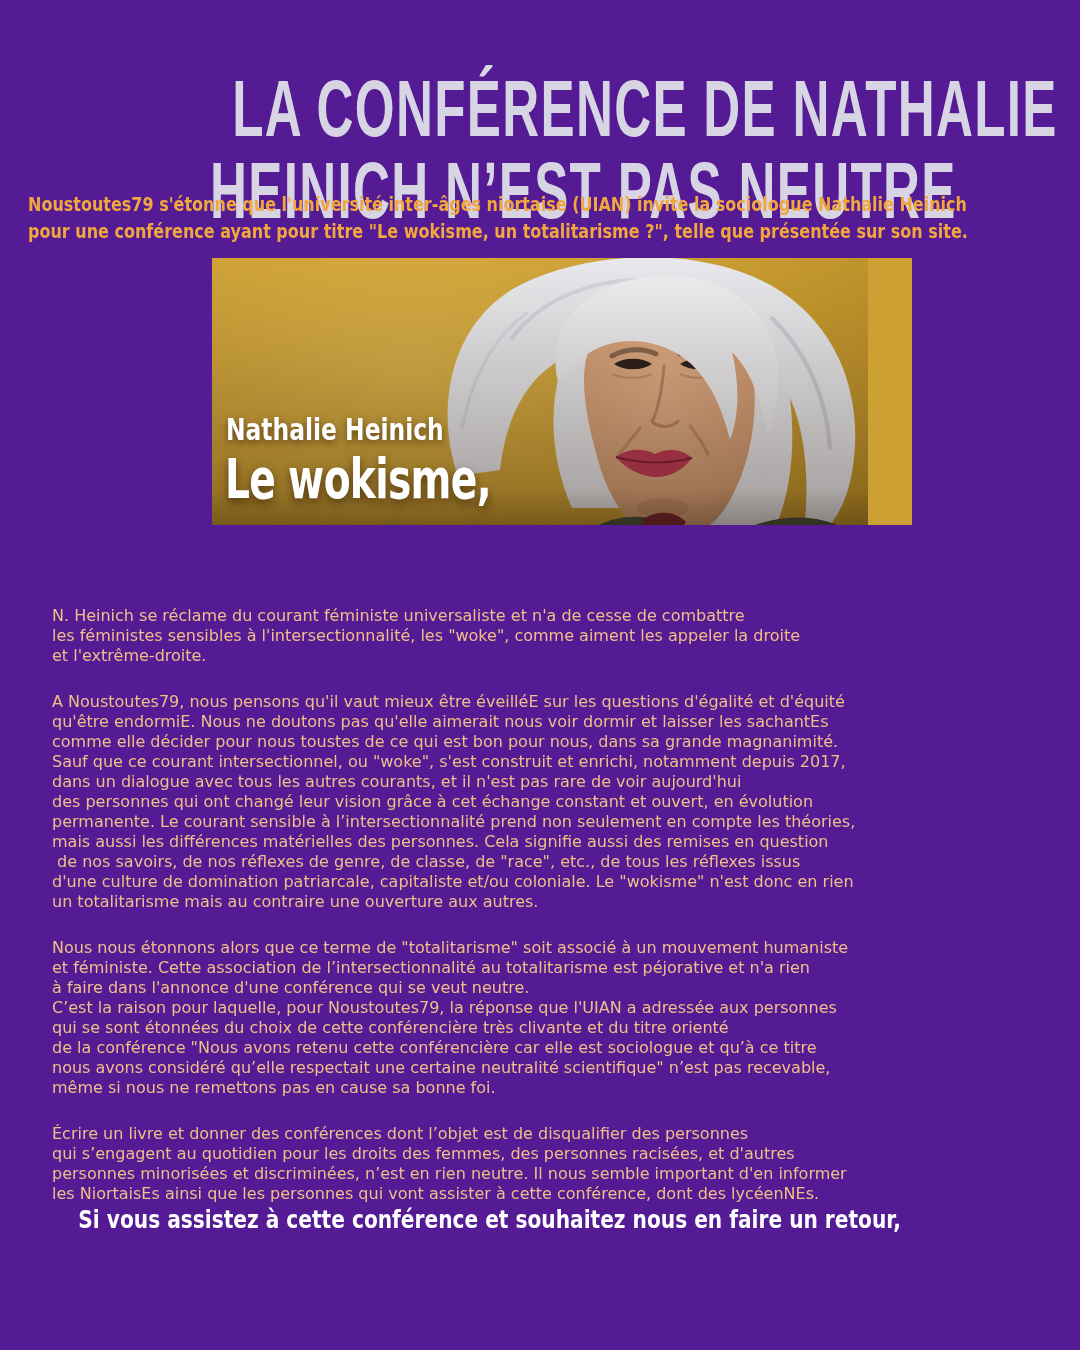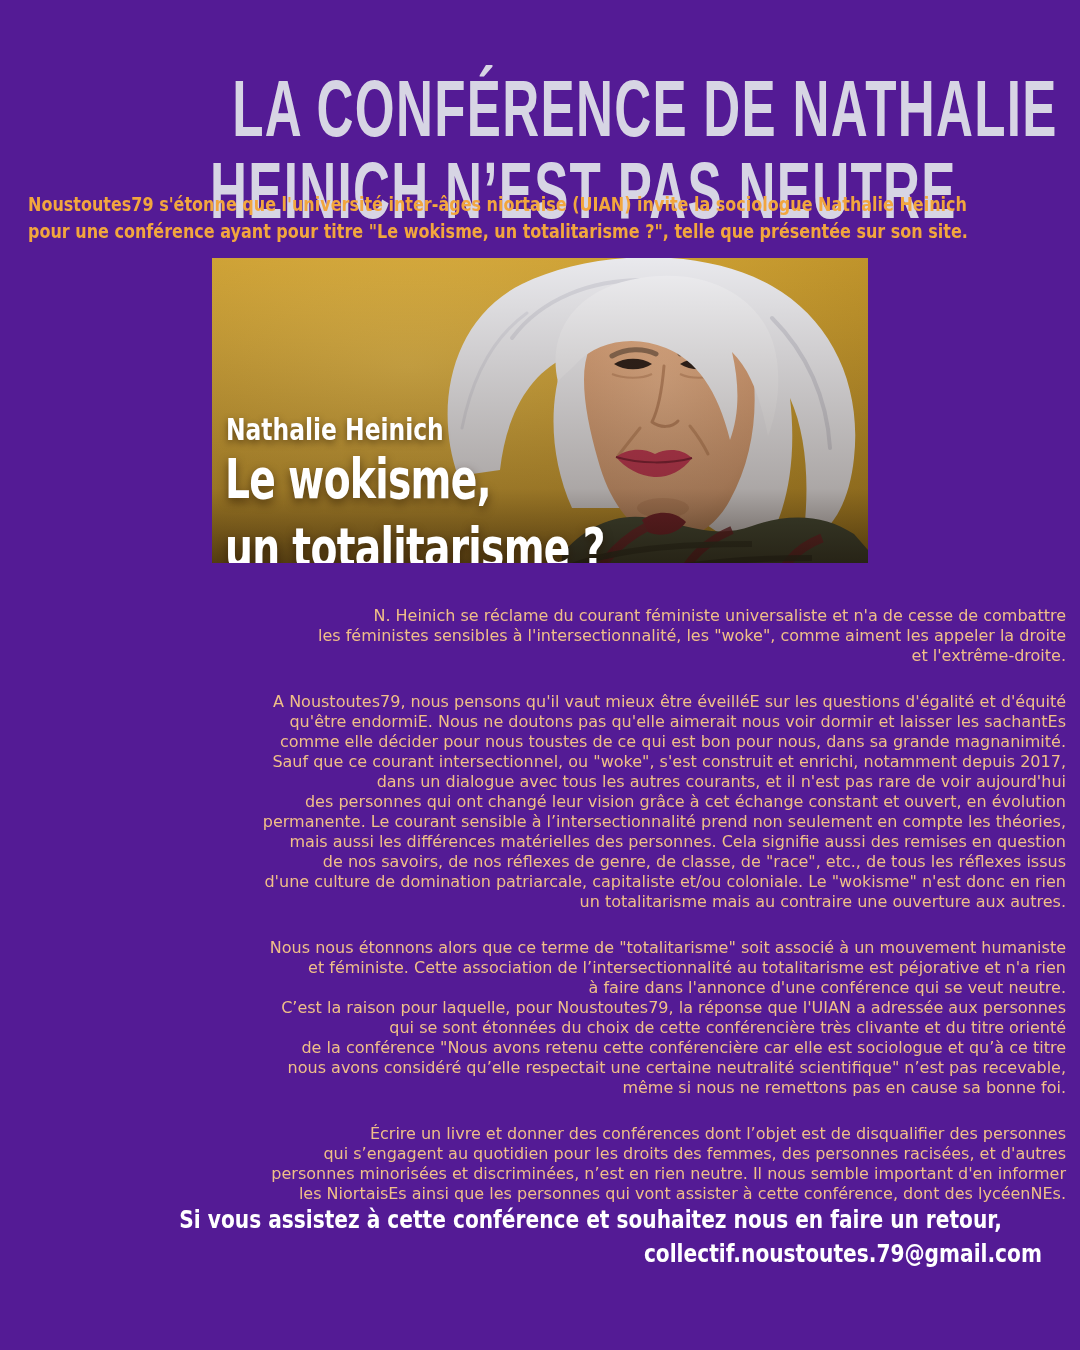--- a/index.html
+++ b/index.html
@@ -19,47 +19,47 @@
   
   .intro{
     position:absolute;top:191px;left:28px;width:1320px;
     font-weight:700;font-size:20px;line-height:27px;
     color:var(--intro,#F2A63E);
     transform:scaleX(.80);transform-origin:0 0;
   }
   .intro .iline{white-space:nowrap;}
   
   .photo{
-    position:absolute;left:212px;top:258px;width:656px;height:305px;overflow:hidden;
+    position:absolute;left:212px;top:258px;width:656px;height:267px;overflow:hidden;
     background:var(--photo-gold,#CDA033);
+    padding-left:44px;
   }
   .photo svg{position:absolute;left:0;top:0;}
   .photo-name{
     position:absolute;left:14px;top:154px;
     font-weight:700;font-size:30px;line-height:36px;color:var(--photo-text,#FFFFFF);
     transform:scaleX(.78);transform-origin:0 0;white-space:nowrap;
     text-shadow:0 3px 8px rgba(40,22,0,.55);
   }
   .photo-title{
     position:absolute;left:13px;top:186px;
     font-weight:700;font-size:56px;line-height:69px;color:var(--photo-text,#FFFFFF);
     text-shadow:0 4px 12px rgba(40,22,0,.6);
   }
   .photo-title .pline{display:block;transform:scaleX(.70);transform-origin:0 0;white-space:nowrap;letter-spacing:-1px;}
   
   .body-text{
     position:absolute;left:52px;top:606px;width:1014px;
     font-size:16px;line-height:20px;
     color:var(--body,#F0BF88);
-    text-align:right;
   }
   .body-text p{margin:0 0 26px 0;white-space:pre-wrap;}
   
   .contact{
-    position:absolute;top:1204px;left:0;width:100%;text-align:right;
+    position:absolute;top:1204px;left:0;width:100%;text-align:left;
     font-weight:700;font-size:24px;line-height:33.5px;
     color:var(--footer,#FFFFFF);
   }
   .contact .cline{display:inline-block;transform:scaleX(.84);transform-origin:50% 50%;white-space:nowrap;}
 </style>
 </head>
 <body>
 
 <div class="poster">
 
@@ -168,16 +168,15 @@
 nous avons considéré qu’elle respectait une certaine neutralité scientifique" n’est pas recevable,
 même si nous ne remettons pas en cause sa bonne foi.</p>
     <p>Écrire un livre et donner des conférences dont l’objet est de disqualifier des personnes
 qui s’engagent au quotidien pour les droits des femmes, des personnes racisées, et d'autres
 personnes minorisées et discriminées, n’est en rien neutre. Il nous semble important d'en informer
 les NiortaisEs ainsi que les personnes qui vont assister à cette conférence, dont des lycéenNEs.</p>
   </section>
 
   <div class="contact">
     <div><span class="cline">Si vous assistez à cette conférence et souhaitez nous en faire un retour,</span></div>
-    <div><span class="cline">collectif.noustoutes.79@gmail.com</span></div>
   </div>
 
 </div>
 
 </body></html>

